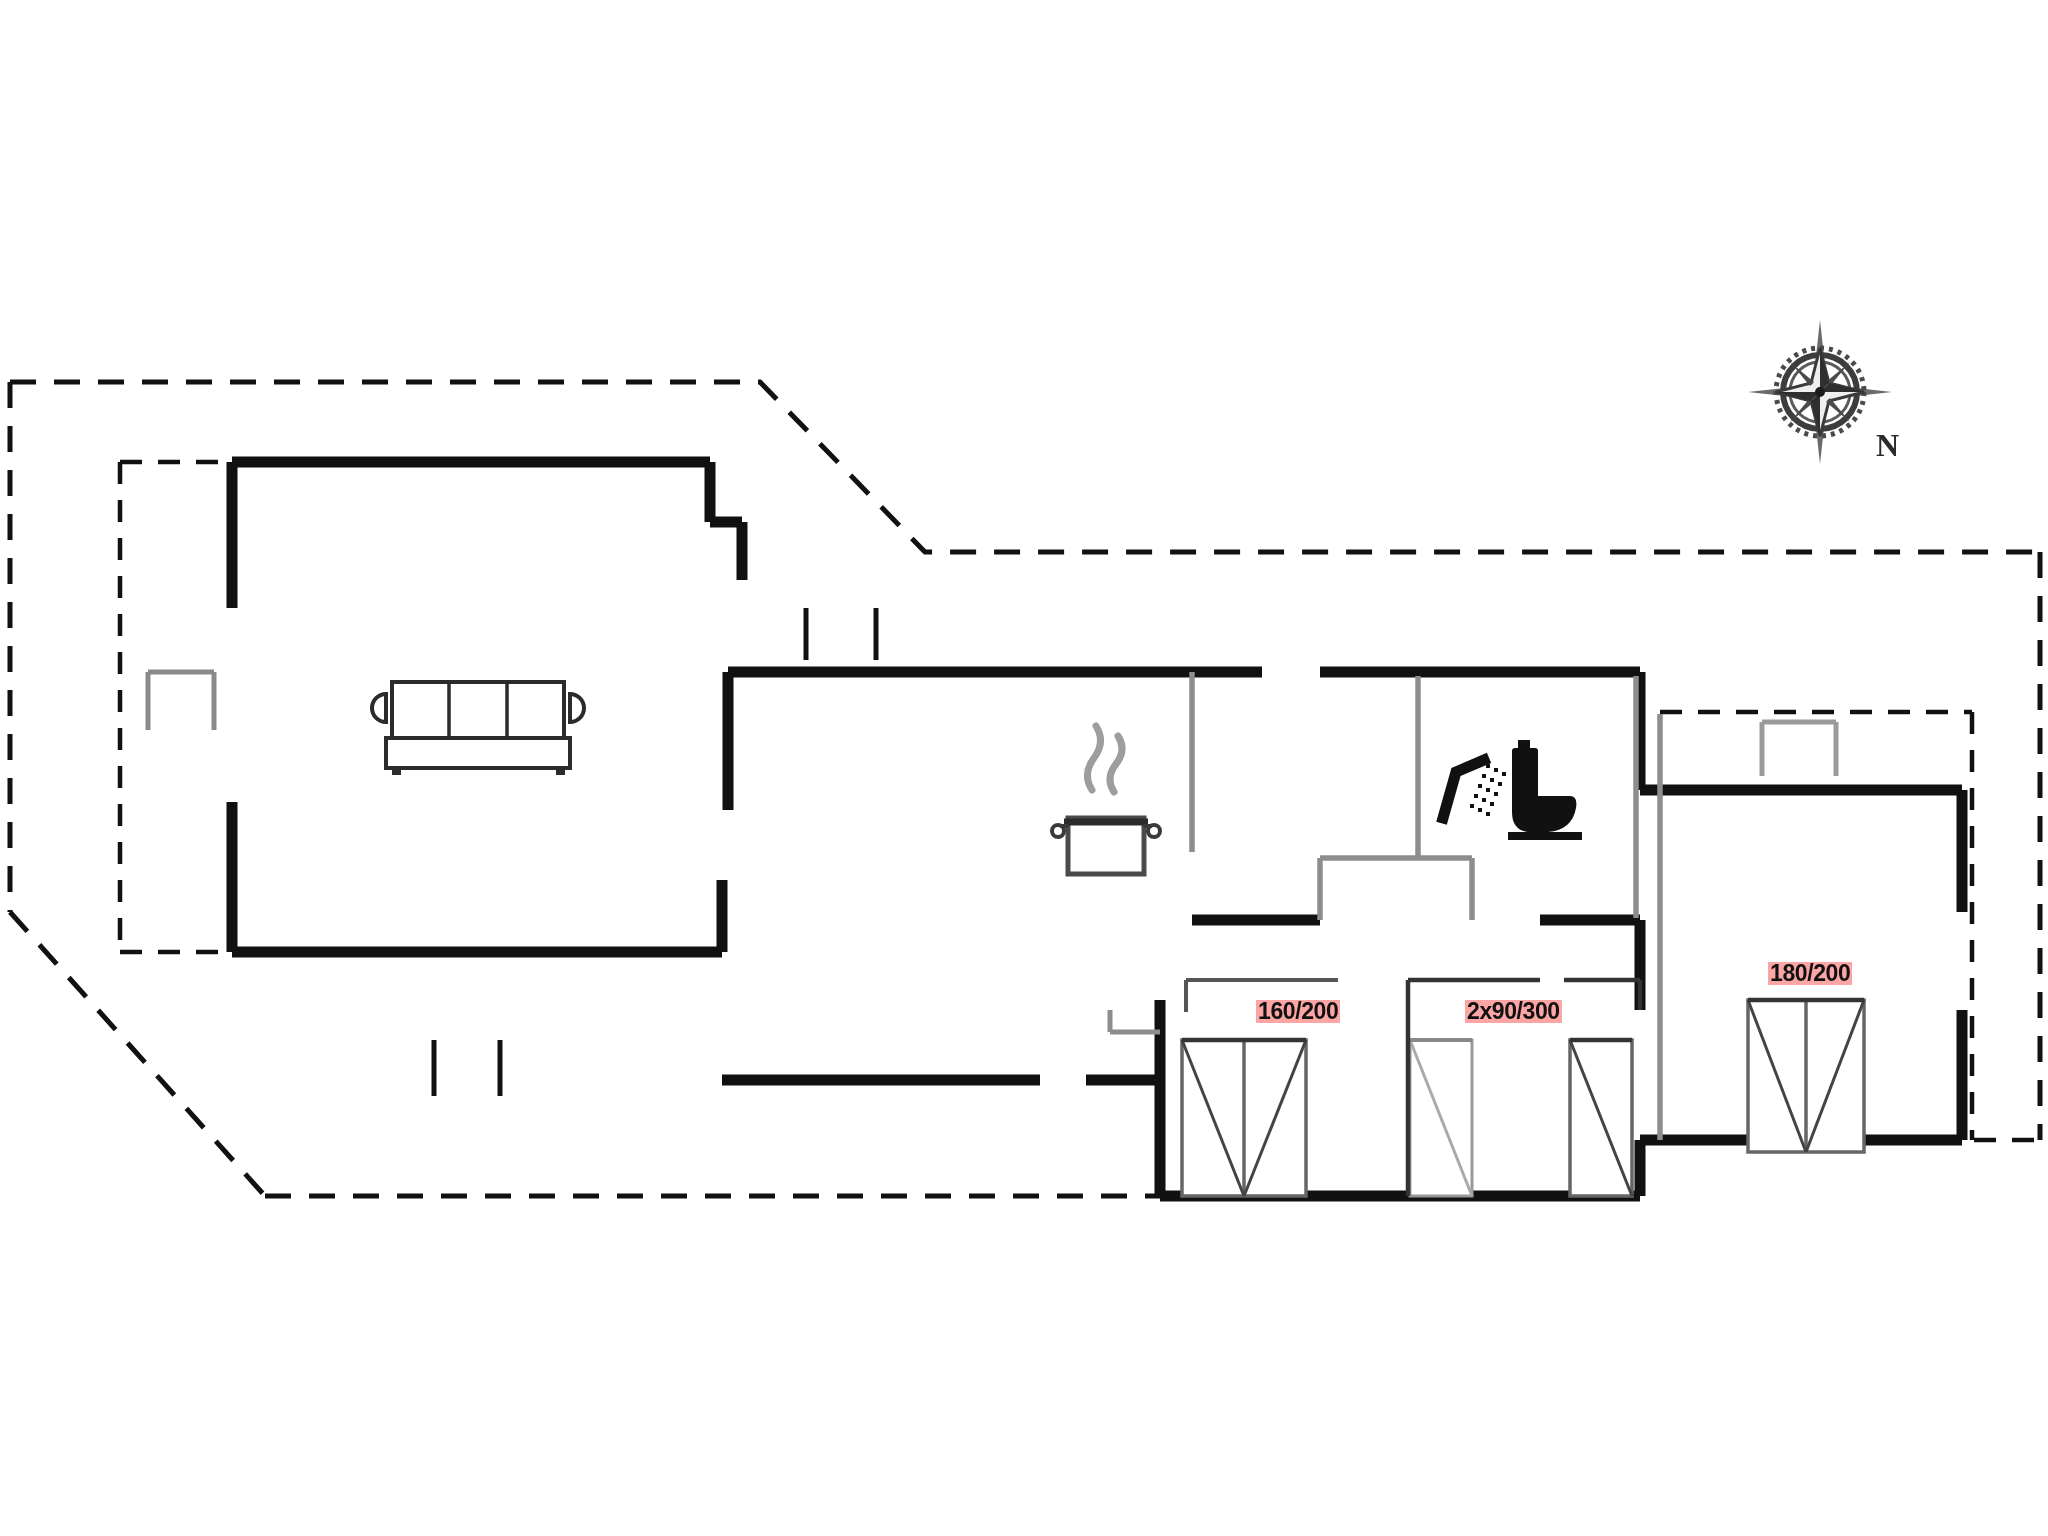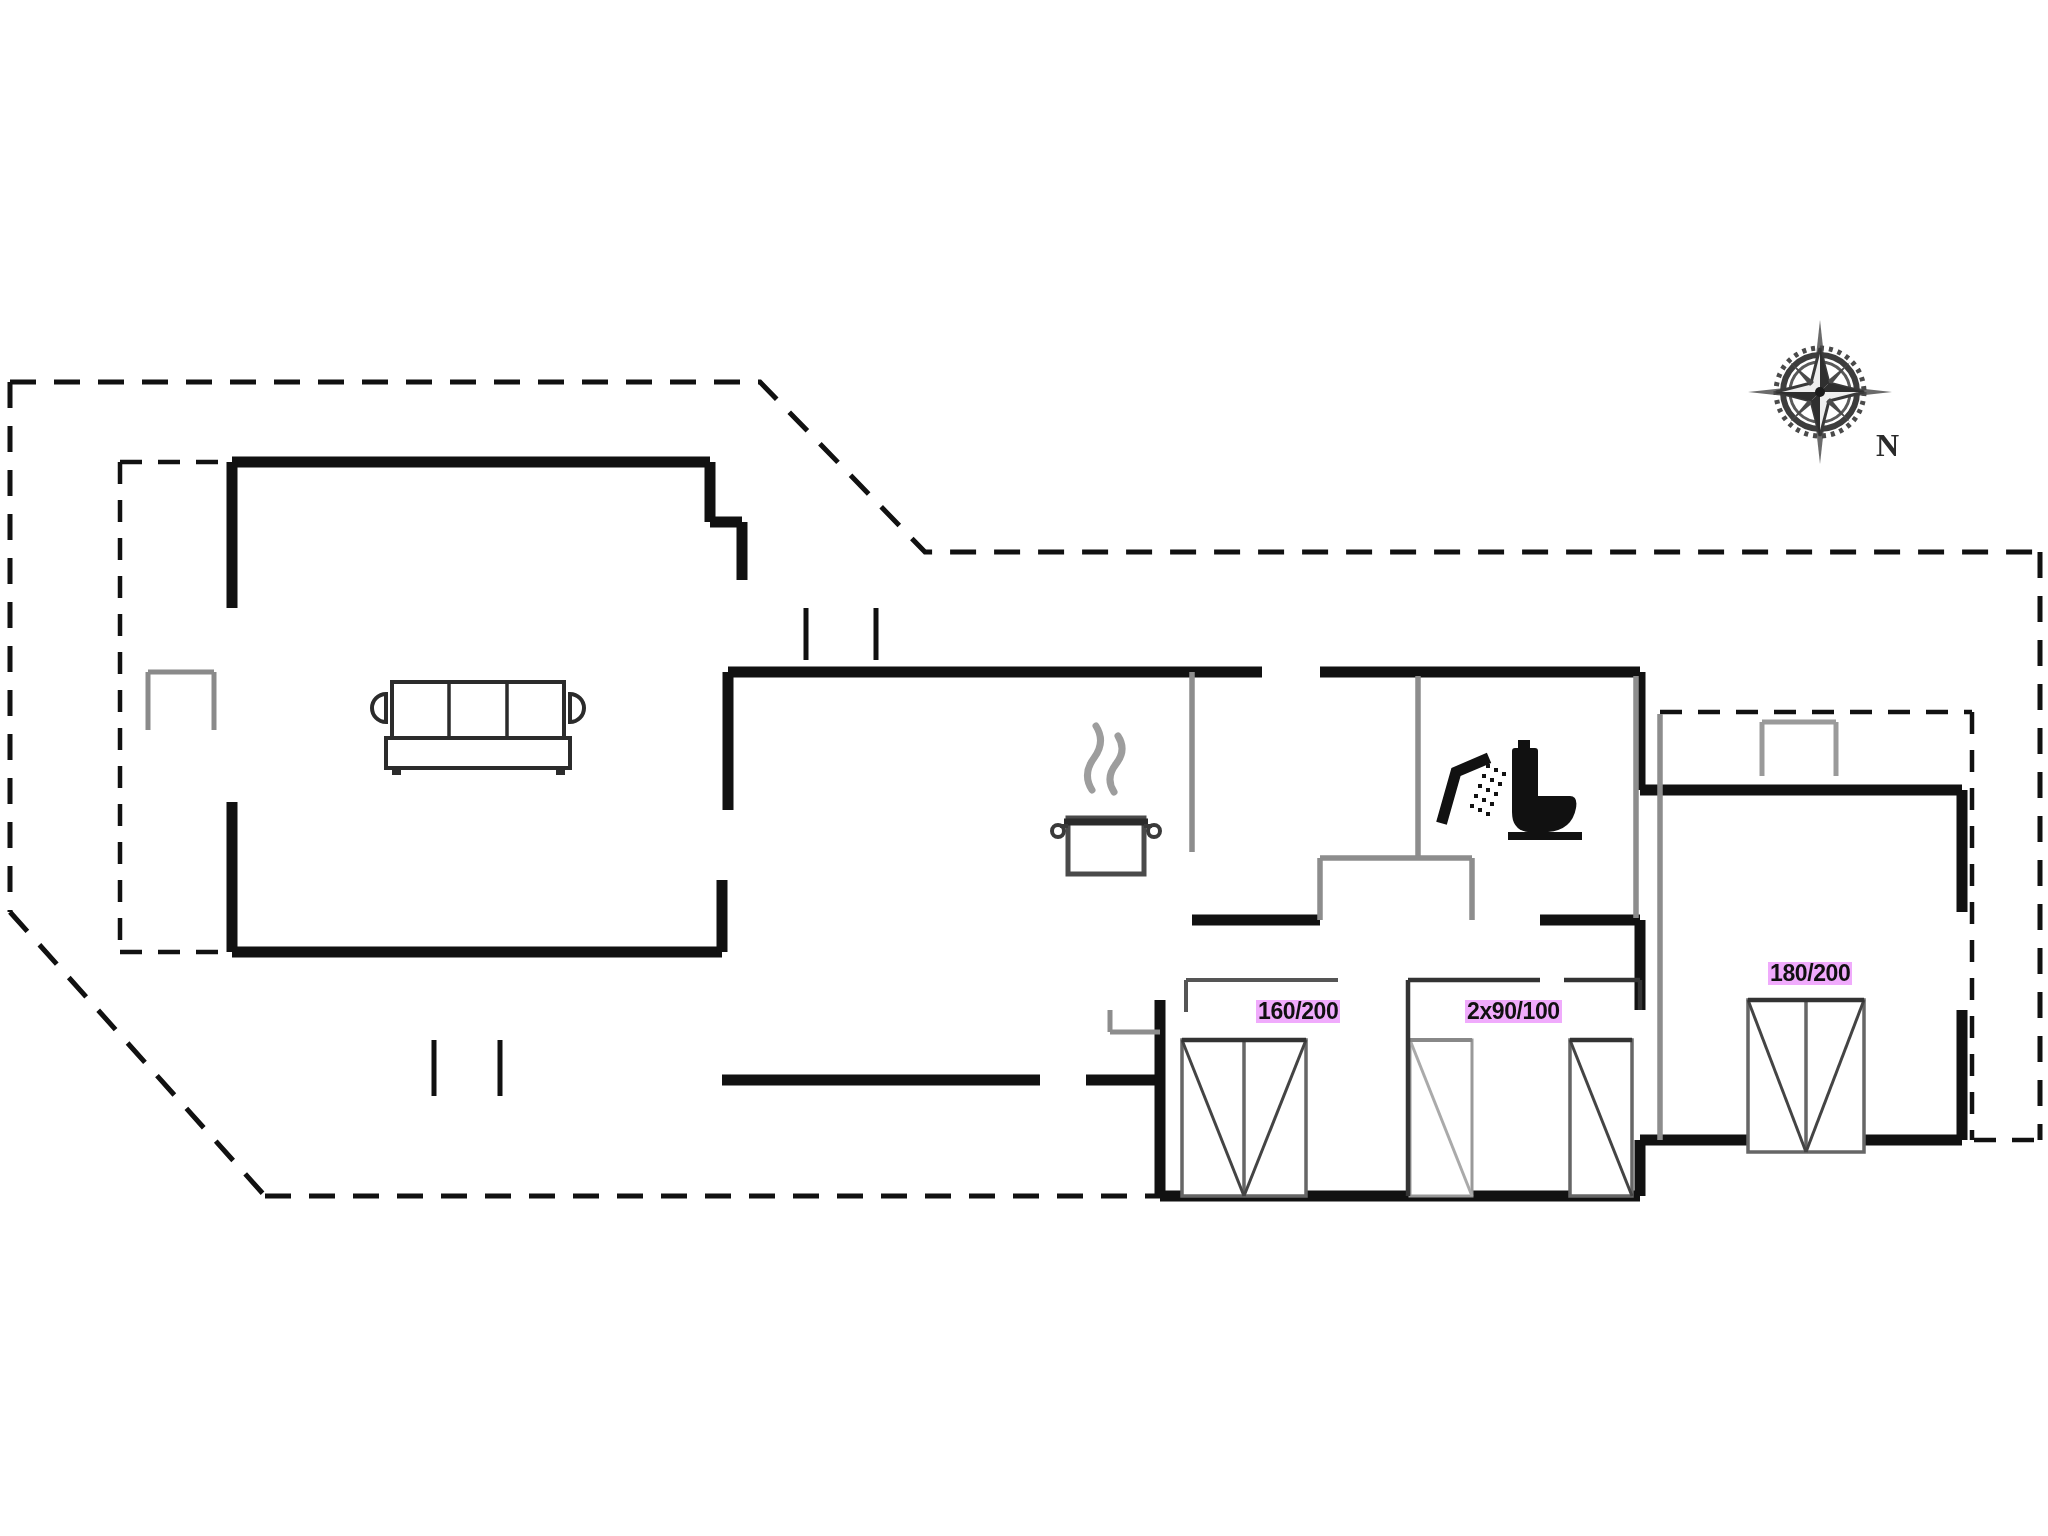--- a/index.html
+++ b/index.html
@@ -12,21 +12,21 @@
   #plan-root{position:absolute;left:0;top:0;width:2048px;height:1536px;background:#fff;}
   svg.plan{position:absolute;left:0;top:0;width:2048px;height:1536px;display:block;}
   .dim-label{
     position:absolute;
     font-family:"Liberation Sans", sans-serif;
     font-size:23px;
     font-weight:700;
     color:#111;
     letter-spacing:-0.4px;
     white-space:nowrap;
-    background:#f0abfc;
+    background:#fca5a5;
     padding:0 2px;
     line-height:1;
   }
   .compass-label{
     position:absolute;
     font-family:"Liberation Serif", serif;
     font-size:32px;
     font-weight:700;
     color:#2b2b2b;
   }
@@ -291,19 +291,19 @@
       <path d="M 0 44 L -9 9 L 0 0 Z" fill="#2f2f2f"></path>
       <path d="M -44 0 L -9 9 L 0 0 Z" fill="#2f2f2f"></path>
       <path d="M 44 0 L 9 -9 L 0 0 Z" fill="#2f2f2f"></path>
       <circle cx="0" cy="0" r="5" fill="#1c1c1c"></circle>
     </g>
 
   </svg>
 
   <div class="dim-label" style="left:1209px;top:1000px;margin-left:47px;">160/200</div>
 
-  <div class="dim-label" style="left:1465px;top:1000px;">2x90/100</div>
+  <div class="dim-label" style="left:1465px;top:1000px;">2x90/300</div>
 
   <div class="dim-label" style="left:1768px;top:962px;">180/200</div>
 
   <div class="compass-label" style="left:1876px;top:427px;">N</div>
 
 </div>
 
 </body></html>

